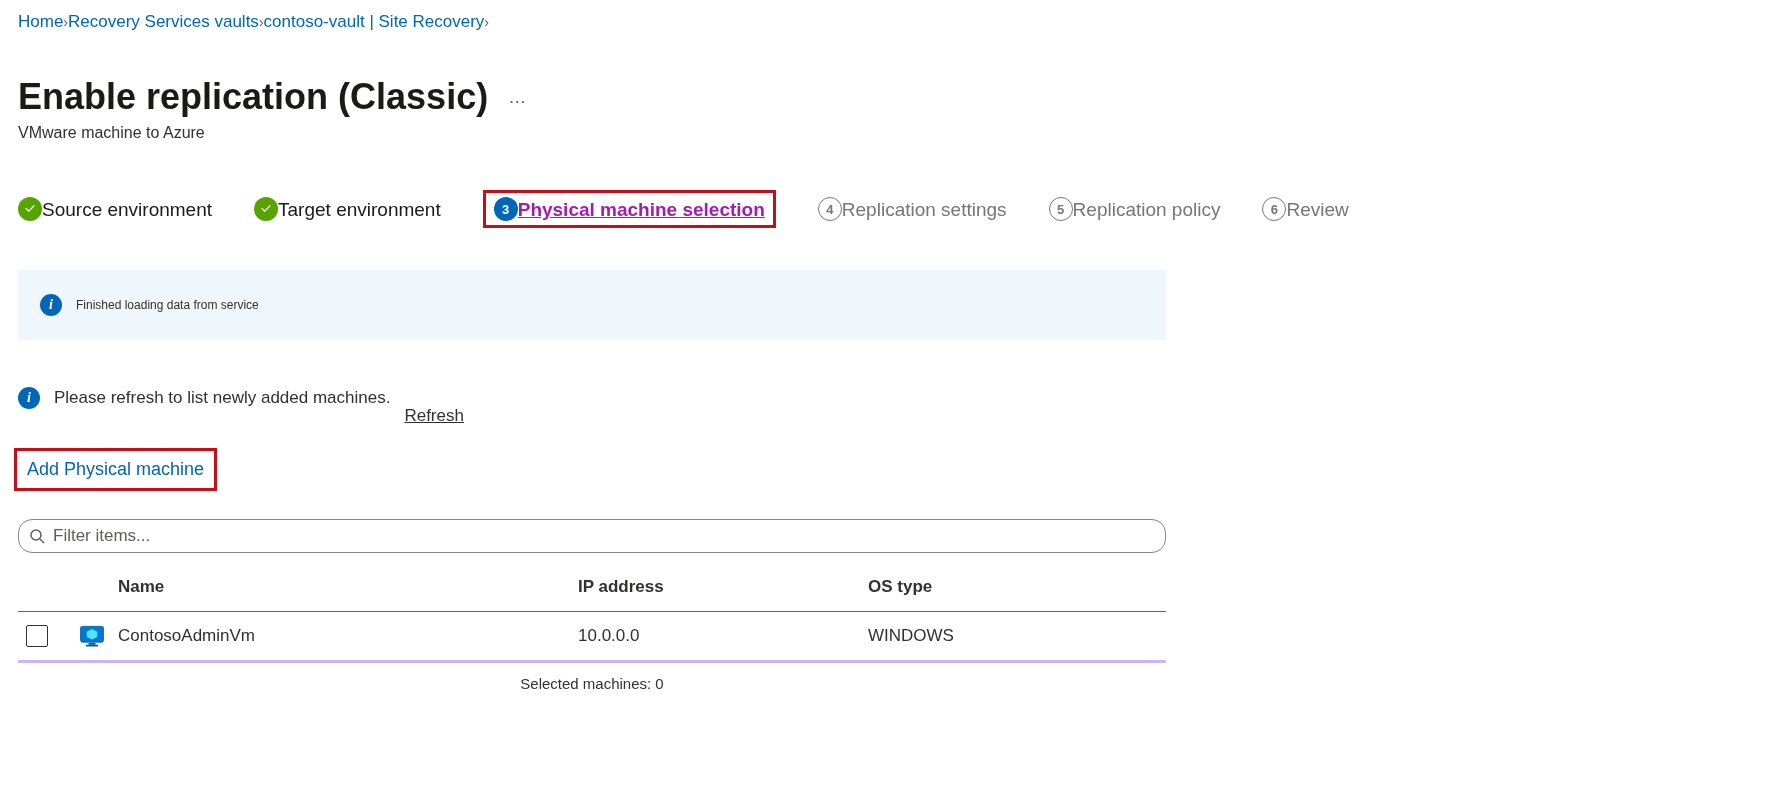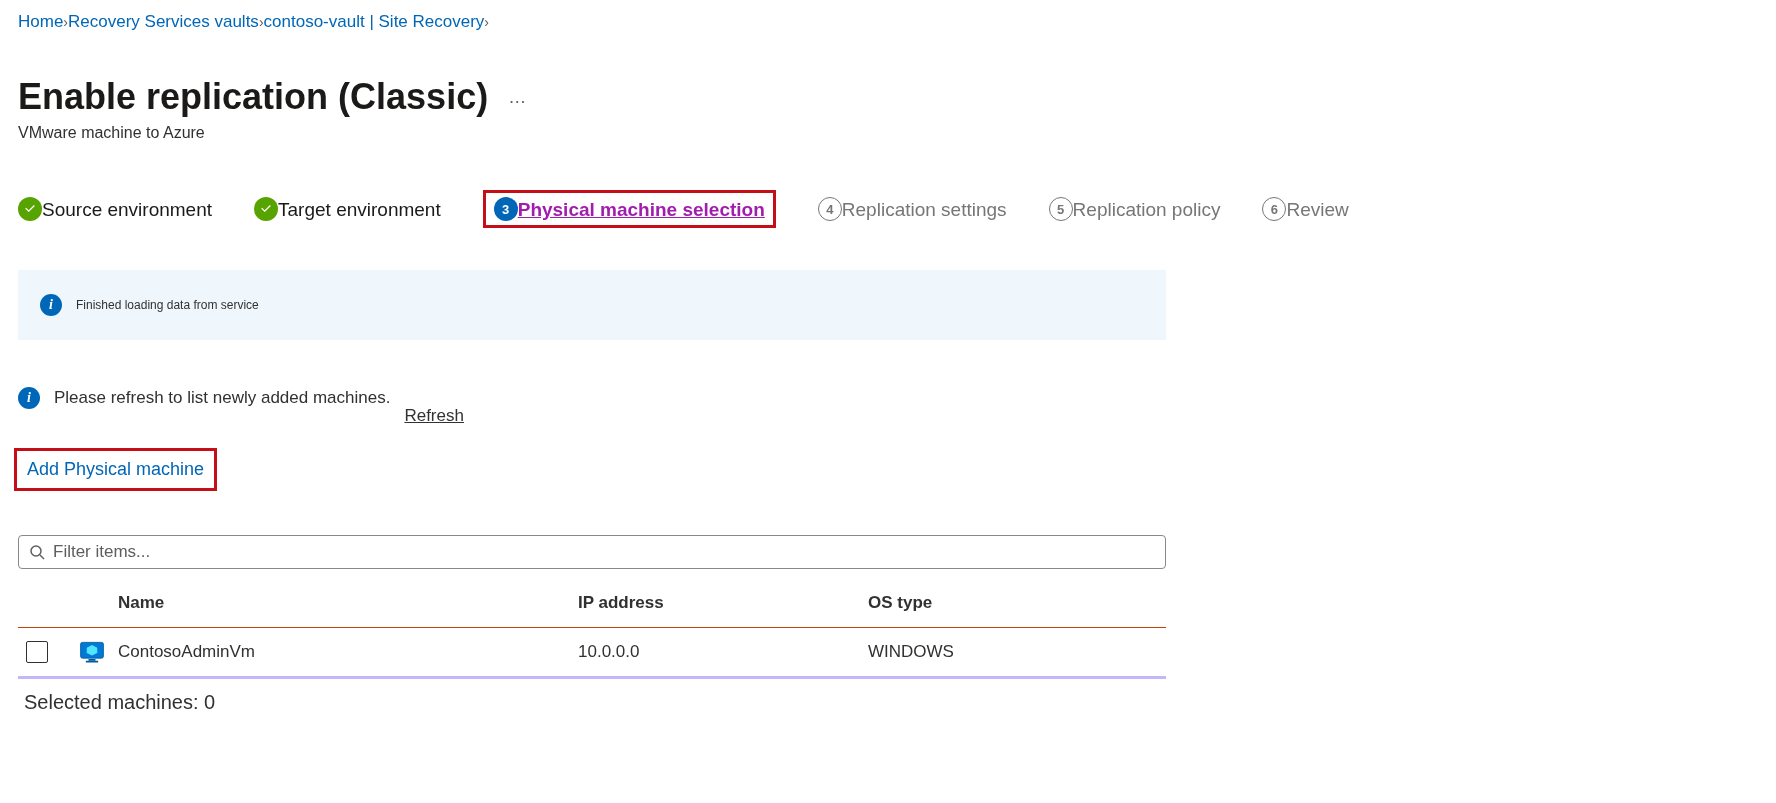--- a/index.html
+++ b/index.html
@@ -96,24 +96,24 @@
     margin-top: 22px;
     margin-left: -4px;
   }
   .add-machine-link {
     color: #0066b8;
     font-size: 18px;
     text-decoration: none;
   }
 
   .filter-box {
-    margin-top: 44px;
+    margin-top: 28px;
     width: 1148px;
     border: 1px solid #8a8886;
-    border-radius: 4px;
+    border-radius: 14px;
     display: flex;
     align-items: center;
     padding: 6px 10px;
     gap: 8px;
   }
   .filter-box .filter-svg { width: 16px; height: 16px; stroke: #605e5c; flex-shrink:0;}
   .filter-box input {
     border: none; outline: none; flex: 1;
     font-size: 17px; color: #323130; background: transparent;
   }
@@ -139,21 +139,22 @@
   .chk {
     width: 22px; height: 22px;
     border: 1.5px solid #323130;
     border-radius: 2px;
     background: #fff;
     cursor: pointer;
   }
   .vm-icon-svg { width: 28px; height: 28px; }
   .selected-row {
     padding: 12px 6px;
-    font-size: 20px;
+    font-size: 15px;
+    text-align: center;
   }
 </style>
 </head>
 <body>
 
 
 
 
 <nav class="breadcrumb">
   <a href="#">Home</a>

